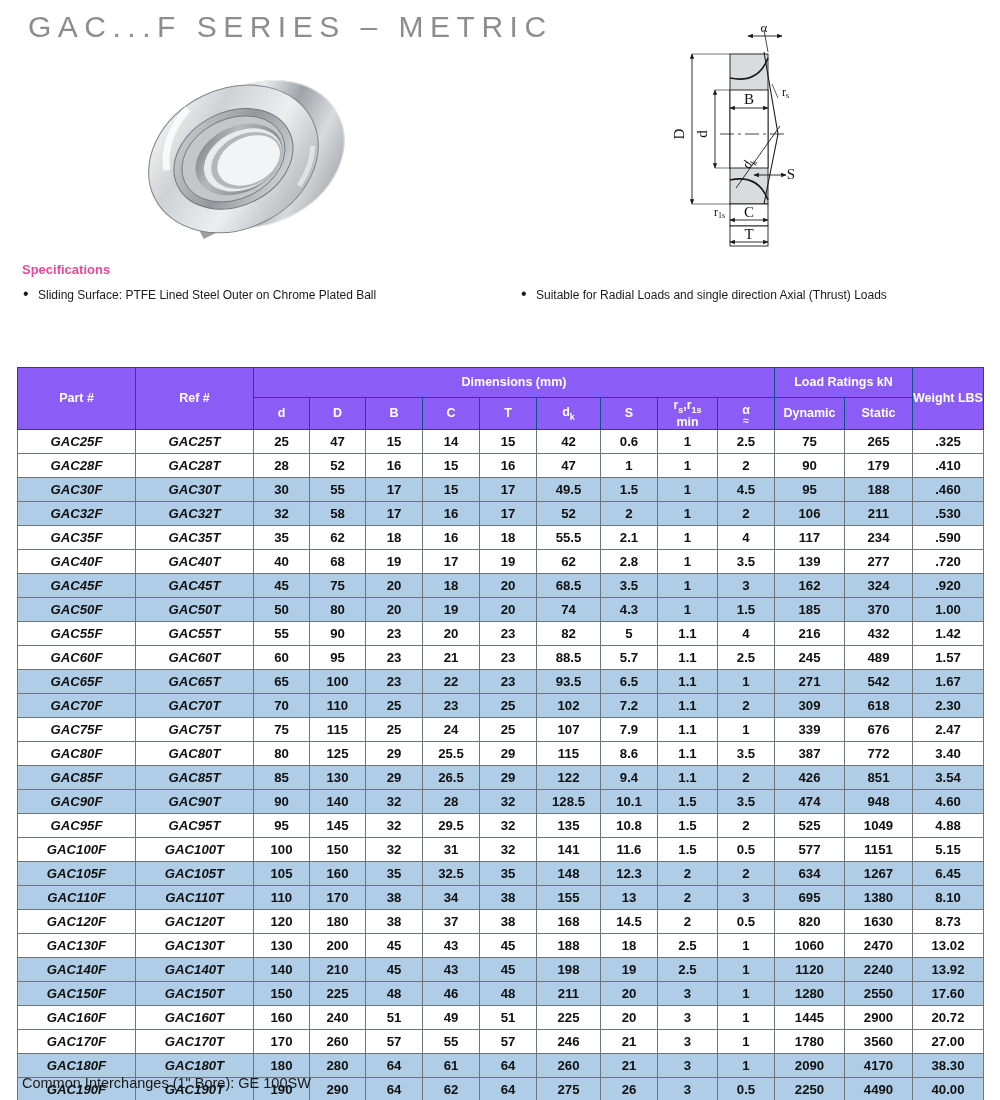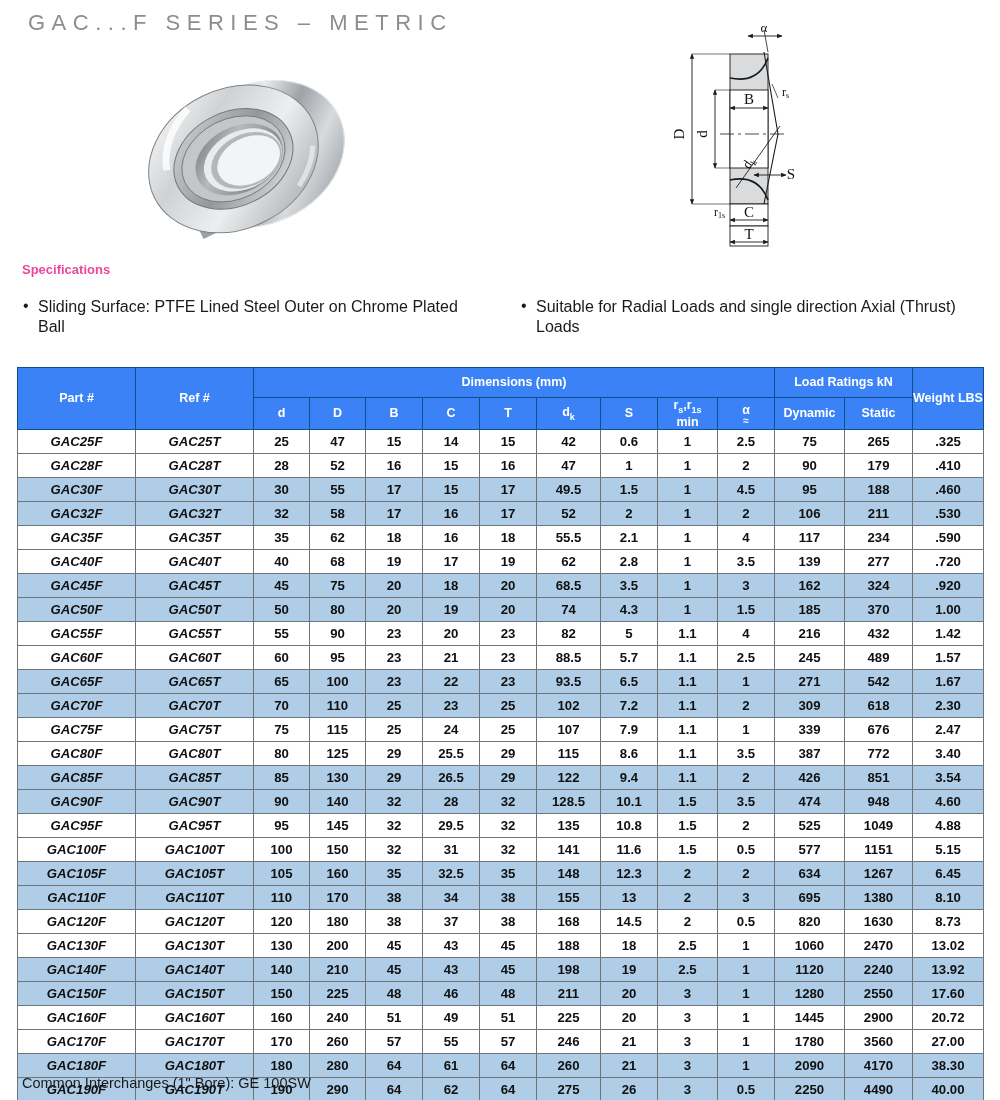--- a/index.html
+++ b/index.html
@@ -13,21 +13,21 @@
   #page {
     position: relative;
     width: 1000px; height: 1100px;
     overflow: hidden;
   }
 
   
   #title {
     position: absolute;
     left: 28px; top: 10px;
-    font-size: 22px;
+    font-size: 30px;
     letter-spacing: 6.5px;
     color: #8d8d8d;
     font-weight: 400;
     white-space: nowrap;
   }
 
   
   #photo-wrap {
     position: absolute;
     left: 128px; top: 48px;
@@ -48,25 +48,24 @@
     position: absolute;
     left: 22px; top: 262px;
     font-size: 13px;
     font-weight: bold;
     color: #ec4899;
   }
   .bullet-list { margin: 0; padding: 0; list-style: none; }
   .bullet-li {
     position: relative;
     padding-left: 16px;
-    font-size: 16px;
+    font-size: 12px;
     color: #1a1a1a;
     line-height: 20px;
     margin-bottom: 3px;
-    margin-top: 12px;
   }
   .bullet-li::before {
     content: "\2022";
     position: absolute;
     left: 1px; top: -1px;
     font-size: 16px;
     color: #1a1a1a;
   }
   #spec-col-left {
     position: absolute;
@@ -90,21 +89,21 @@
     width: 966px;
     table-layout: fixed;
   }
   th, td {
     border: 1px solid #6f7479;
     text-align: center;
     vertical-align: middle;
     padding: 0;
   }
   thead th {
-    background: #3b82f6;
+    background: #8b5cf6;
     color: #ffffff;
     font-size: 12.5px;
     font-weight: bold;
     border-color: #0d4f87;
     line-height: 1.15;
   }
   thead tr.h1 th { height: 30px; }
   thead tr.h2 th { height: 31px; }
   th.tall { height: 61px; }
   tbody td {

